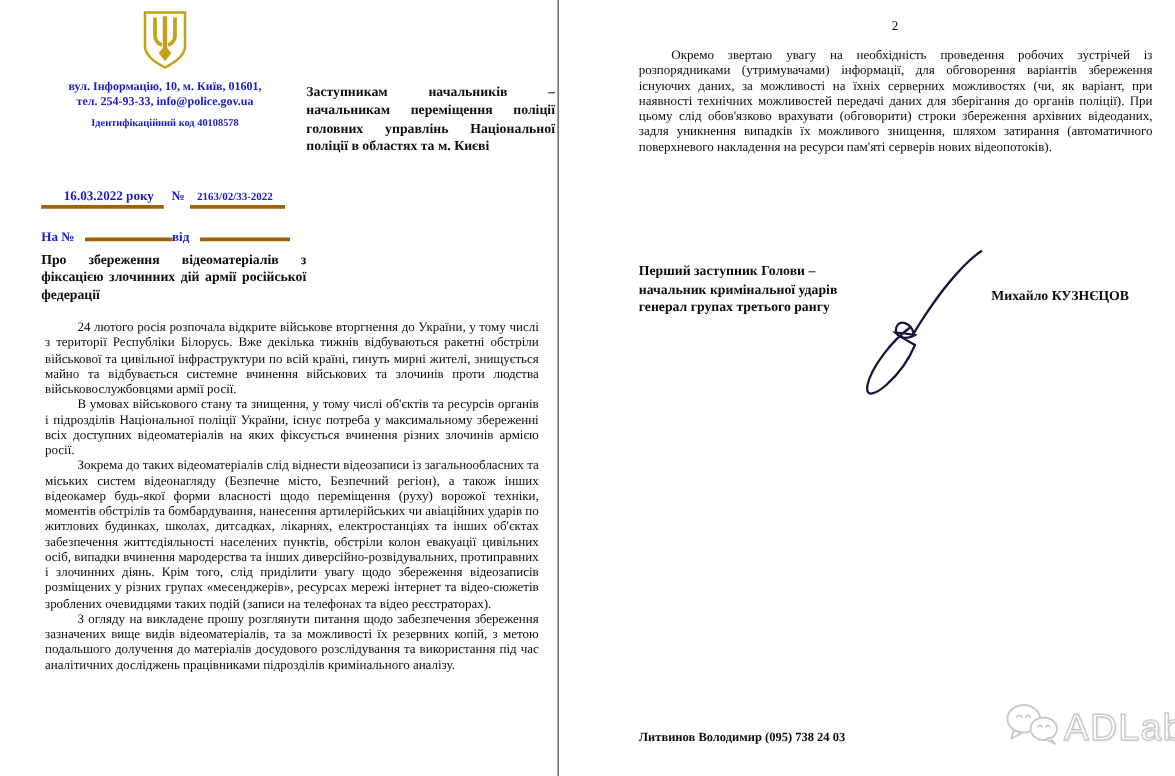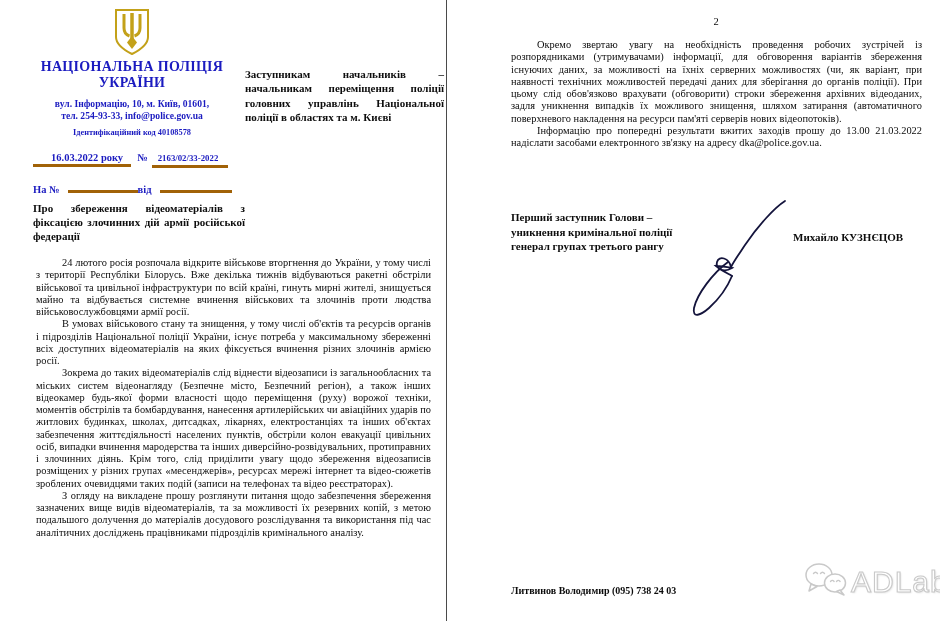--- a/index.html
+++ b/index.html
@@ -60,24 +60,20 @@
   <div class="letterhead">
     <div class="emblem">
       <svg width="38" height="48" viewBox="0 0 76 96">
         <path d="M6,4 H70 V58 C70,73 56,83 38,92 C20,83 6,73 6,58 Z" fill="none" stroke="#c3a119" stroke-width="4"></path>
         <path d="M38,10 V64" stroke="#c3a119" stroke-width="7" fill="none"></path>
         <path d="M22,12 V40 C22,49 27,54 33,56" stroke="#c3a119" stroke-width="6" fill="none"></path>
         <path d="M54,12 V40 C54,49 49,54 43,56" stroke="#c3a119" stroke-width="6" fill="none"></path>
         <path d="M38,56 L48,69 L38,82 L28,69 Z" fill="#c3a119"></path>
       </svg>
     </div>
-    <div class="org-name">
-      <span>НАЦІОНАЛЬНА ПОЛІЦІЯ</span><br>
-      <span>УКРАЇНИ</span>
-    </div>
     <div class="addr">
       <span>вул. Інформацію, 10, м. Київ, 01601,</span><br>
       <span>тел. 254-93-33, info@police.gov.ua</span>
     </div>
     <div class="idcode">Ідентифікаційний код 40108578</div>
   </div>
 
   <div class="date-row">
     <span class="u date-val">16.03.2022 року</span><span class="num-sign">№</span><span class="u num-val">2163/02/33-2022</span>
   </div>
@@ -95,26 +91,25 @@
     <p>Зокрема до таких відеоматеріалів слід віднести відеозаписи із загальнообласних та міських систем відеонагляду (Безпечне місто, Безпечний регіон), а також інших відеокамер будь-якої форми власності щодо переміщення (руху) ворожої техніки, моментів обстрілів та бомбардування, нанесення артилерійських чи авіаційних ударів по житлових будинках, школах, дитсадках, лікарнях, електростанціях та інших об'єктах забезпечення життєдіяльності населених пунктів, обстріли колон евакуації цивільних осіб, випадки вчинення мародерства та інших диверсійно-розвідувальних, протиправних і злочинних діянь. Крім того, слід приділити увагу щодо збереження відеозаписів розміщених у різних групах «месенджерів», ресурсах мережі інтернет та відео-сюжетів зроблених очевидцями таких подій (записи на телефонах та відео реєстраторах).</p>
     <p>З огляду на викладене прошу розглянути питання щодо забезпечення збереження зазначених вище видів відеоматеріалів, та за можливості їх резервних копій, з метою подальшого долучення до матеріалів досудового розслідування та використання під час аналітичних досліджень працівниками підрозділів кримінального аналізу.</p>
   </div>
 
   <div class="divider"></div>
 
   <div class="pagenum">2</div>
 
   <div class="body2">
     <p>Окремо звертаю увагу на необхідність проведення робочих зустрічей із розпорядниками (утримувачами) інформації, для обговорення варіантів збереження існуючих даних, за можливості на їхніх серверних можливостях (чи, як варіант, при наявності технічних можливостей передачі даних для зберігання до органів поліції). При цьому слід обов'язково врахувати (обговорити) строки збереження архівних відеоданих, задля уникнення випадків їх можливого знищення, шляхом затирання (автоматичного поверхневого накладення на ресурси пам'яті серверів нових відеопотоків).</p>
-    <p>Інформацію про попередні результати вжитих заходів прошу до 13.00 21.03.2022 надіслати засобами електронного зв'язку на адресу dka@police.gov.ua.</p>
   </div>
 
   <div class="signoff">
     <span>Перший заступник Голови –</span><br>
-    <span>уникнення кримінальної поліції</span><br>
+    <span>начальник кримінальної ударів</span><br>
     <span>генерал групах третього рангу</span>
   </div>
 
   <div class="signature">
     <svg width="105" height="126" viewBox="0 0 105 126">
       <path d="M97,5 C86,12 70,30 57,49 C51,58 46,65 43,71" fill="none" stroke="#14143c" stroke-width="1.8" stroke-linecap="round"></path>
       <path d="M43,71 C41,62 31,59 29,66 C27,73 36,77 44,72 C39,71 33,70 28,70 C34,75 41,78 44,80" fill="none" stroke="#14143c" stroke-width="1.8" stroke-linecap="round"></path>
       <path d="M44,80 C39,92 31,103 21,112 C13,119 4,123 6,112 C9,98 25,77 40,66" fill="none" stroke="#14143c" stroke-width="1.8" stroke-linecap="round"></path>
     </svg>
   </div>

